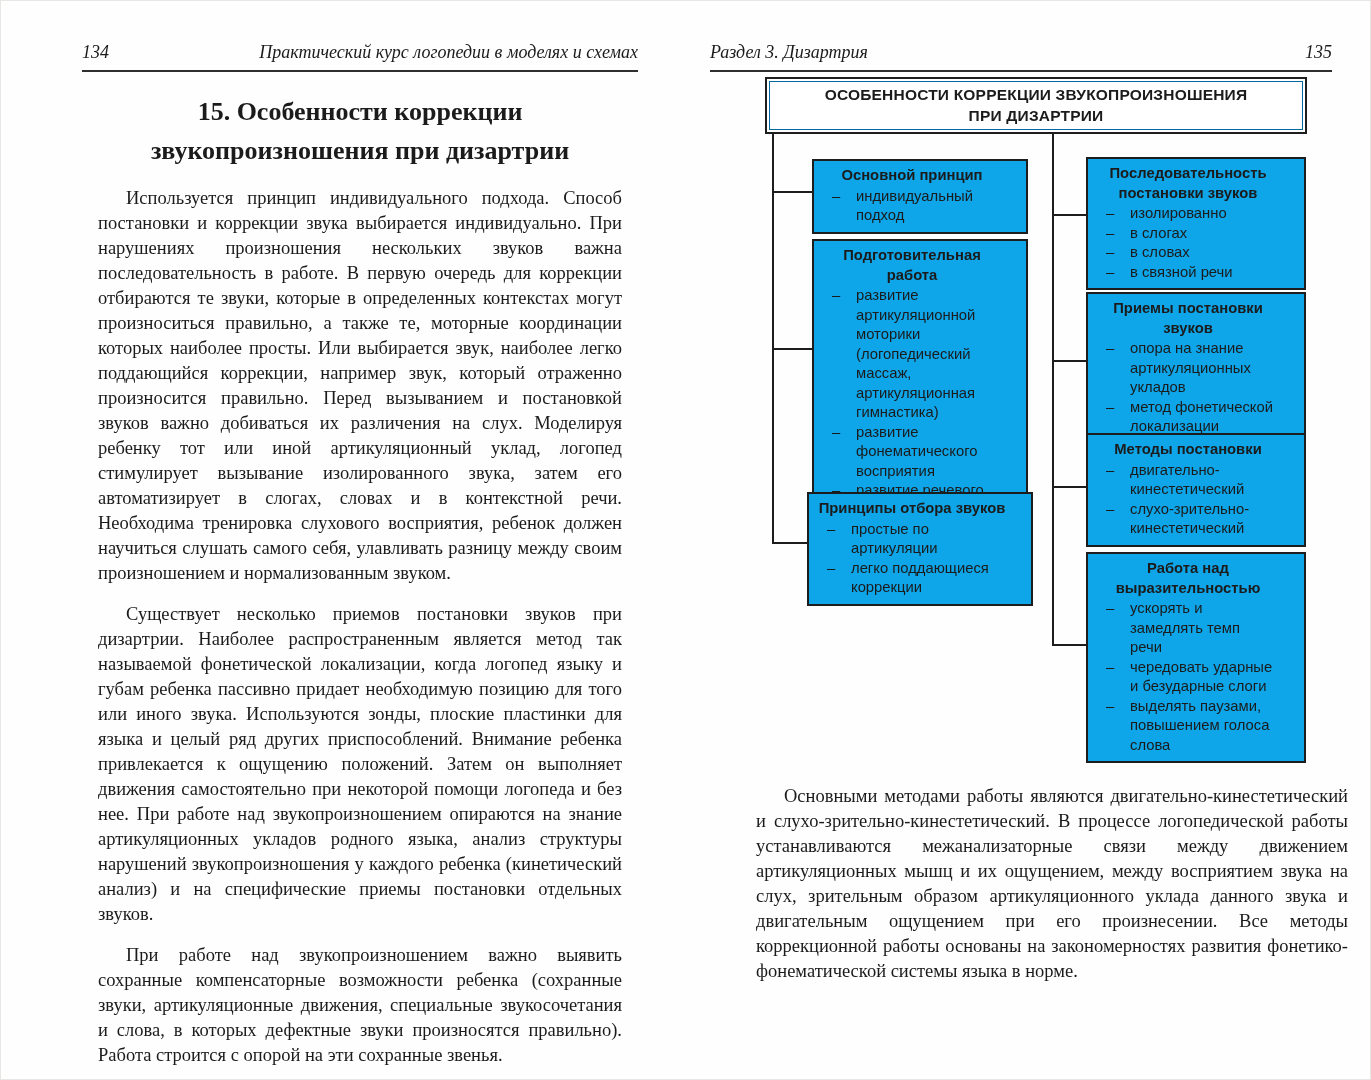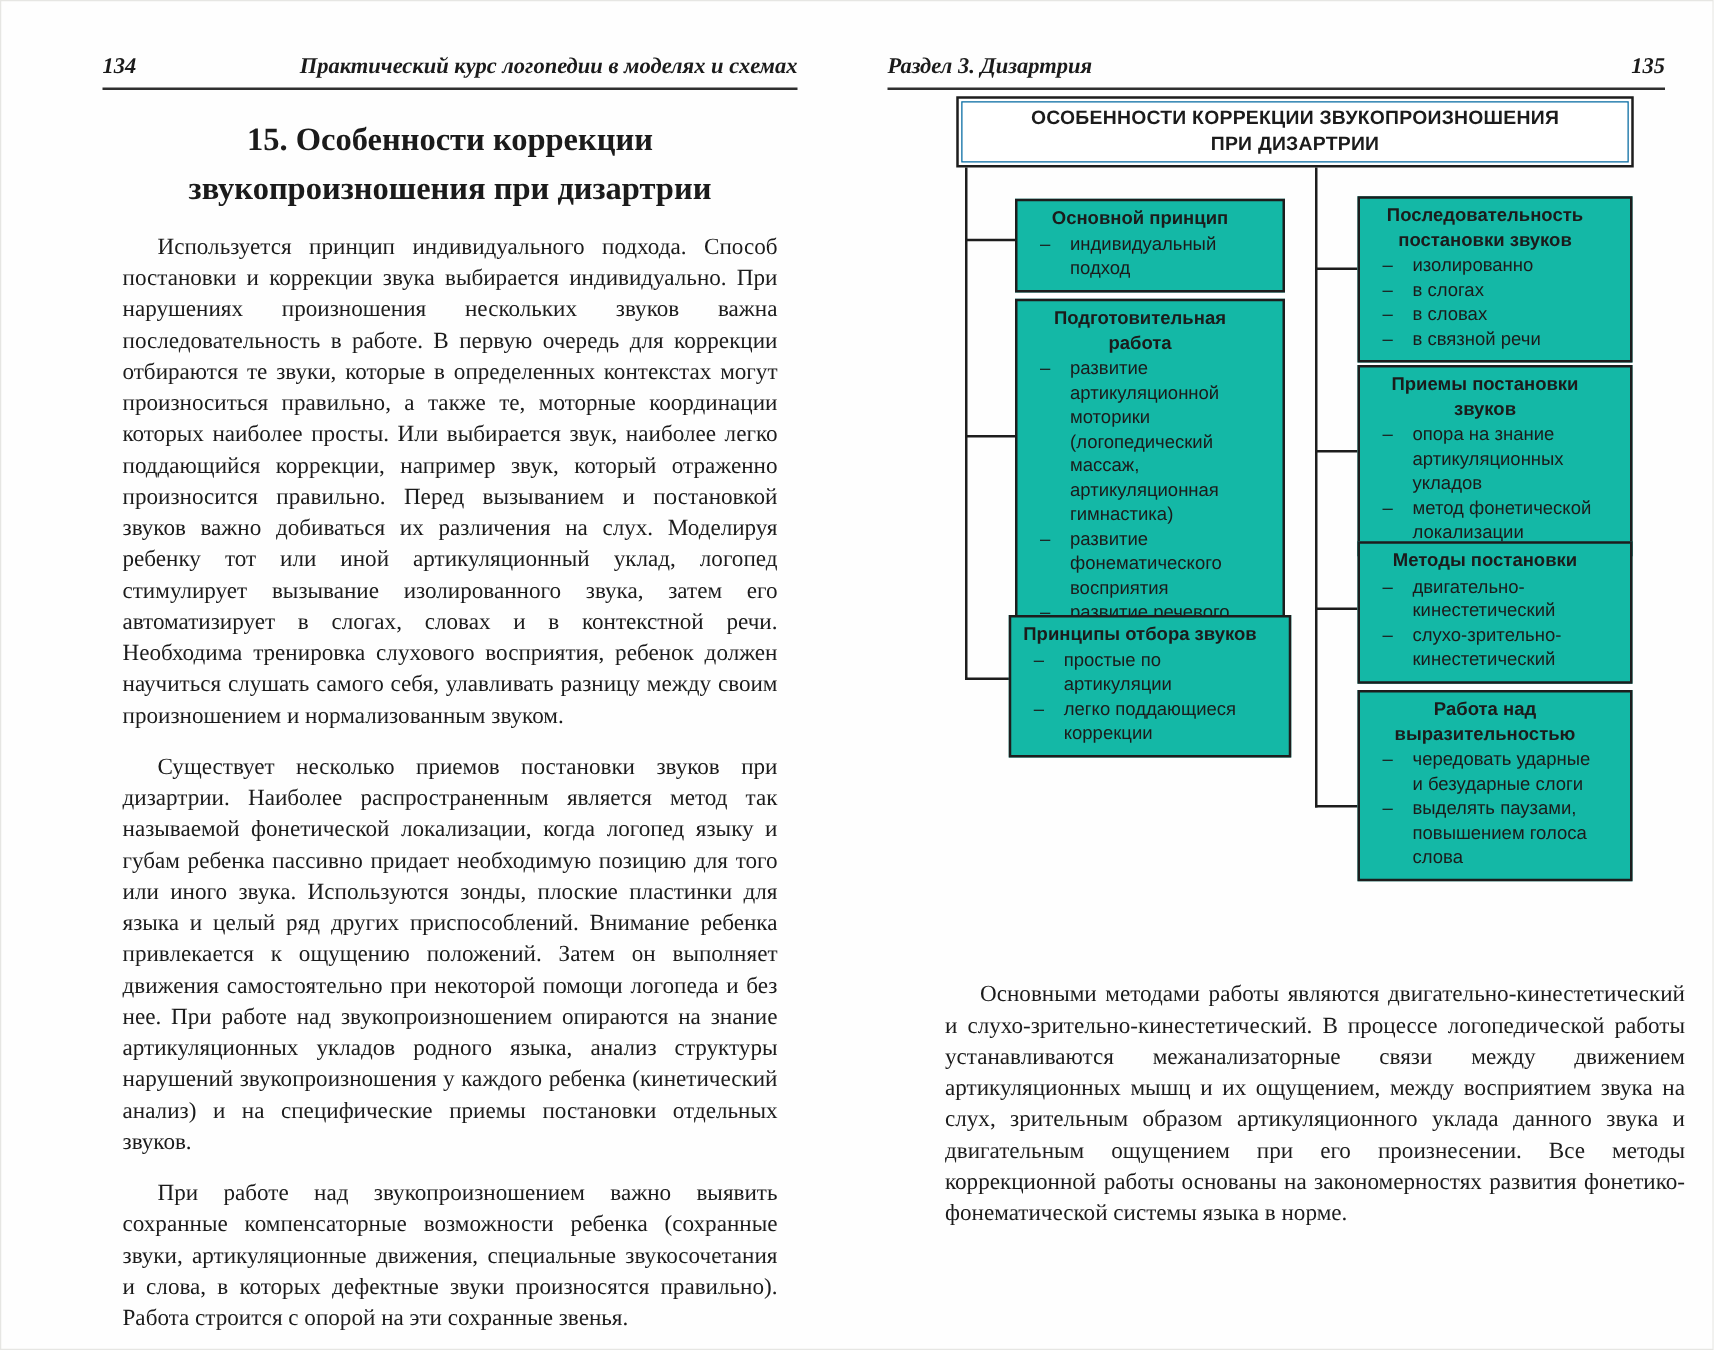--- a/index.html
+++ b/index.html
@@ -10,21 +10,21 @@
     font-family:"Liberation Serif", serif;
     color:#1b1b1b;
   }
   .page { position:absolute; top:42px; }
   .page-left  { left:82px;  width:556px; }
   .page-right { left:710px; width:622px; }
 
   .page-header {
     display:flex; justify-content:space-between; align-items:baseline;
     font-style:italic; font-size:18px;
-    border-bottom:2px solid #2f2f2f; padding-bottom:7px;font-weight:bold;
+    border-bottom:2px solid #2f2f2f; padding-bottom:7px;
   }
   .page-header span { white-space:nowrap; }
 
   .chapter-title {
     font-size:26px; font-weight:bold; text-align:center;
     line-height:1.5; margin:20px 0 14px 0;
   }
   .body-text {
     font-size:18.5px; line-height:25px; text-align:justify;
     text-indent:28px; margin:16px;
@@ -43,21 +43,21 @@
   .diagram-title-inner {
     width:100%; height:100%; border:1px solid #0369a1; box-sizing:border-box;
     display:flex; align-items:center; justify-content:center;
   }
   .diagram-title-text {
     font-weight:bold; font-size:15.5px; line-height:1.35; text-align:center;
     max-width:460px; letter-spacing:0.2px;
   }
 
   .dbox {
-    position:absolute; border:2px solid #1d1d1d; background:#14b8a6;
+    position:absolute; border:2px solid #1d1d1d; background:#0ea5e9;
     box-sizing:border-box; padding:5px 24px 6px 8px;
     font-size:14.8px; line-height:19.5px;
   }
   .dbox-title { font-weight:bold; text-align:center; margin-bottom:1px; }
   .ditem { display:flex; padding-left:10px; padding-right:6px; }
   .ditem::before { content:"–"; flex:0 0 24px; }
 
   .rp-para { position:absolute; left:30px; top:726px; width:592px; }
 </style>
 </head>
@@ -164,20 +164,23 @@
             <span>двигательно-кинестетический</span>
           </div>
         <div class="ditem">
             <span>слухо-зрительно-кинестетический</span>
           </div>
       </div>
 
       <div class="dbox" style="left:376px; top:475px; width:220px;">
         <div class="dbox-title">Работа над выразительностью</div>
         <div class="ditem">
+            <span>ускорять и замедлять темп речи</span>
+          </div>
+        <div class="ditem">
             <span>чередовать ударные и безударные слоги</span>
           </div>
         <div class="ditem">
             <span>выделять паузами, повышением голоса слова</span>
           </div>
       </div>
 
     </div>
 
     <p class="body-text rp-para">Основными методами работы являются двигательно-кинестетический и слухо-зрительно-кинестетический. В процессе логопедической работы устанавливаются межанализаторные связи между движением артикуляционных мышц и их ощущением, между восприятием звука на слух, зрительным образом артикуляционного уклада данного звука и двигательным ощущением при его произнесении. Все методы коррекционной работы основаны на закономерностях развития фонетико-фонематической системы языка в норме.</p>

